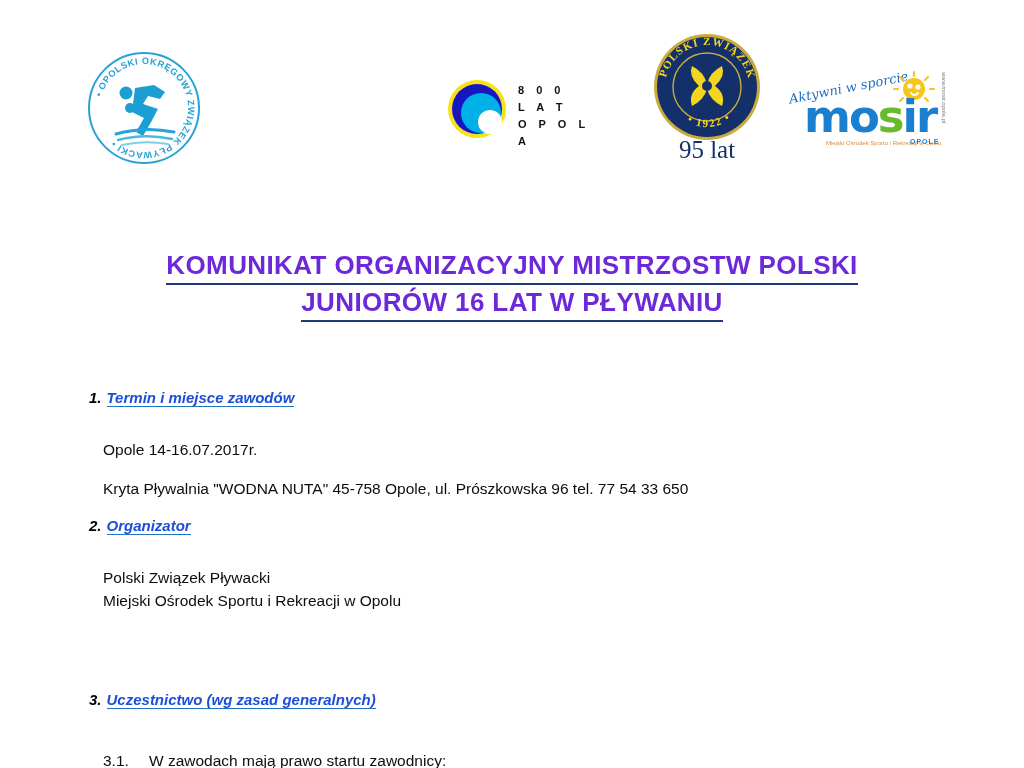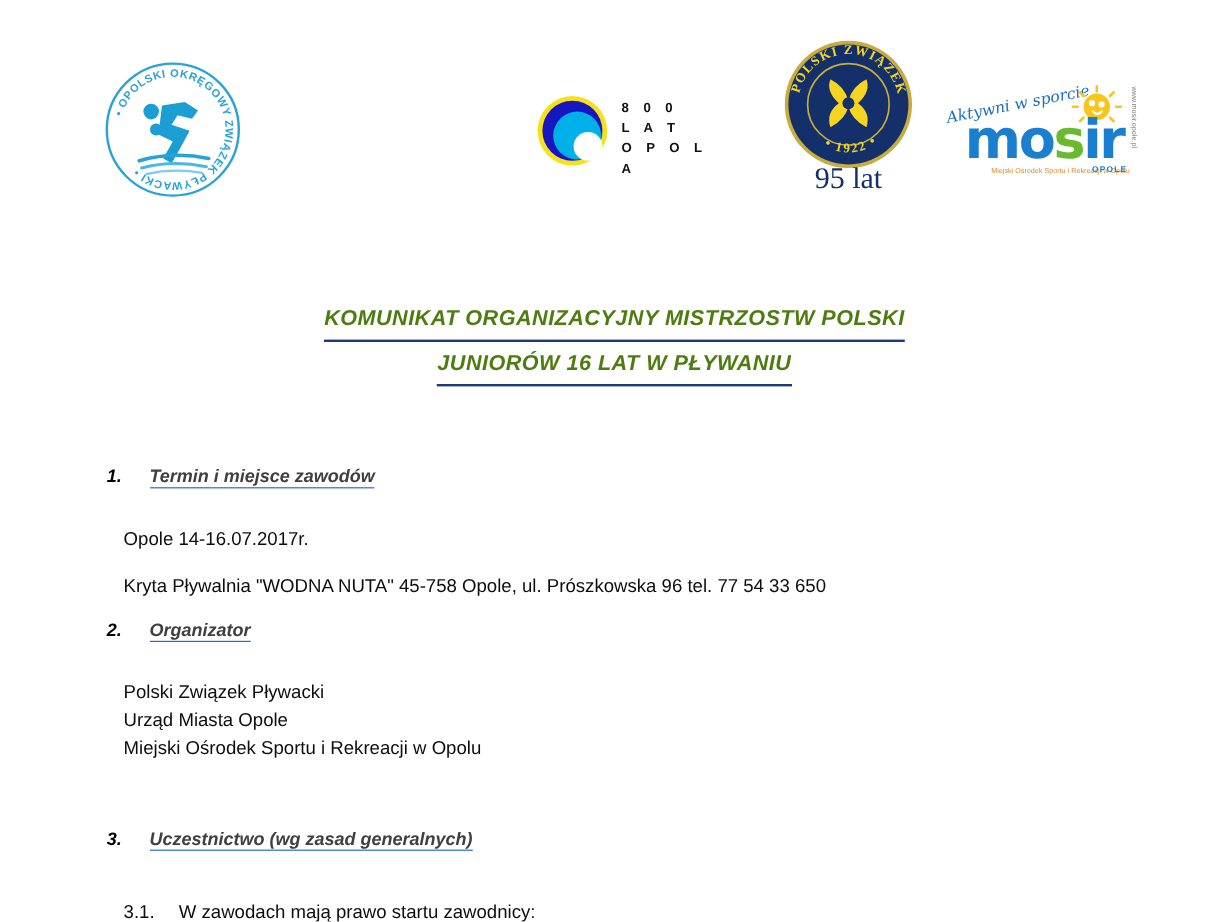--- a/index.html
+++ b/index.html
@@ -149,24 +149,23 @@
 
   
   .doc-title {
     position: absolute;
     left: 0;
     top: 248px;
     width: 1024px;
     text-align: center;
     font-family: "Liberation Sans", sans-serif;
     font-weight: bold;
-    font-style: italic;
-    font-size: 18px;
+    font-size: 26px;
     line-height: 34px;
-    color: #4d7c0f;
+    color: #6d28d9;
   }
   .doc-title .tline {
     display: inline-block;
     border-bottom: 2px solid #1f3a7a;
     padding-bottom: 1px;
     letter-spacing: 0.4px;
   }
 
   
   .content {
@@ -177,23 +176,23 @@
   }
   .sec-head {
     position: absolute;
     font-size: 15px;
     font-weight: bold;
     font-style: italic;
     white-space: nowrap;
   }
   .sec-num { color: #000000; }
   .sec-label {
-    color: #404040;
+    color: #1d4ed8;
     border-bottom: 1.5px solid #2272c4;
-    margin-left: 23px;
+    margin-left: 5px;
   }
   .body-line {
     position: absolute;
     font-size: 15.5px;
     color: #0d0d0d;
     white-space: nowrap;
   }
   .org-block {
     position: absolute;
     font-size: 15.5px;
@@ -308,21 +307,20 @@
     <span class="sec-num">1.</span><span class="sec-label">Termin i miejsce zawodów</span>
   </div>
   <div class="body-line" style="left:103px; top:441px;">Opole 14-16.07.2017r.</div>
   <div class="body-line" style="left:103px; top:480px;">Kryta Pływalnia "WODNA NUTA" 45-758 Opole, ul. Prószkowska 96  tel. 77 54 33 650</div>
 
   <div class="sec-head" style="left:89px; top:517px;">
     <span class="sec-num">2.</span><span class="sec-label">Organizator</span>
   </div>
   <div class="org-block" style="left:103px; top:566px;">
     <div>Polski Związek Pływacki</div>
-    <div>Urząd Miasta Opole</div>
     <div>Miejski Ośrodek Sportu i Rekreacji w Opolu</div>
   </div>
 
   <div class="sec-head" style="left:89px; top:691px;">
     <span class="sec-num">3.</span><span class="sec-label">Uczestnictwo (wg zasad generalnych)</span>
   </div>
   <div class="sub-line" style="left:103px; top:720px;margin-top:32px;">
     <span class="sub-num">3.1.</span><span>W zawodach mają prawo startu zawodnicy:</span>
   </div>
 

